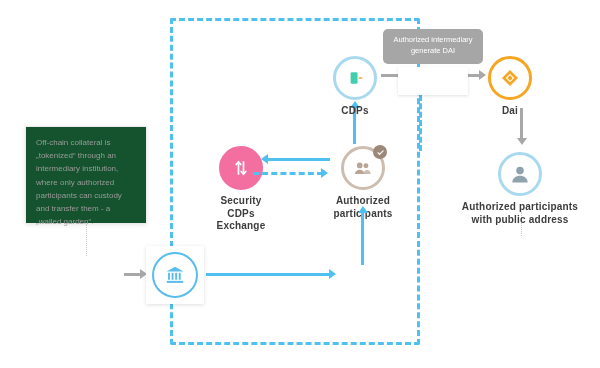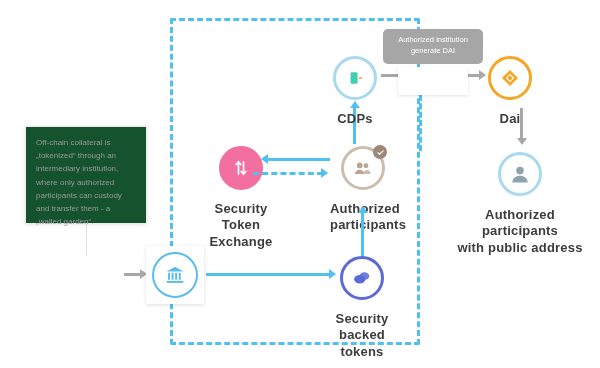--- a/index.html
+++ b/index.html
@@ -26,22 +26,22 @@
   .node{position:absolute;text-align:center;}
   .node .disc{
     width:44px;height:44px;border-radius:50%;
     background:#ffffff;
     margin:0 auto;
     position:relative;
     display:flex;align-items:center;justify-content:center;
     box-sizing:border-box;
   }
   .node .caption{
-    margin-top:11px;
-    font-size:13px;
+    margin-top:5px;
+    font-size:10px;
     font-weight:bold;
     color:#3c3c3c;
     line-height:1.25;
     letter-spacing:.2px;
     white-space:pre-line;
   }
 
   
   .ring-green{border:3px solid #76c893;}
   .ring-pink{border:3px solid #f36fa0;}
@@ -153,21 +153,21 @@
   <div class="ln blue-h" style="left:206px;top:273px;width:125px;"></div>
   <div class="head head-right" style="left:329px;top:269px;"></div>
 
   <div class="node" style="left:206px;top:146px;width:70px;">
     <div class="disc ring-pink" style="background:#f36fa0;">
       <svg class="ic" width="20" height="20" viewBox="0 0 24 24" aria-hidden="true">
         <path d="M9 4.5v15M9 4.5 6.2 7.8M9 4.5l2.8 3.3" fill="none" stroke="#ffffff" stroke-width="2" stroke-linecap="round" stroke-linejoin="round"></path>
         <path d="M15 19.5v-15M15 19.5l2.8-3.3M15 19.5l-2.8-3.3" fill="none" stroke="#ffffff" stroke-width="2" stroke-linecap="round" stroke-linejoin="round"></path>
       </svg>
     </div>
-    <div class="caption">Security Token
+    <div class="caption">Security CDPs
 Exchange</div>
   </div>
 
   <div class="ln blue-h" style="left:268px;top:158px;width:62px;"></div>
   <div class="head head-left" style="left:261px;top:154px;"></div>
 
   <div class="ln blue-h-dash" style="left:253px;top:172px;width:70px;"></div>
   <div class="head head-right" style="left:321px;top:168px;"></div>
 
   <div class="node" style="left:330px;top:146px;width:66px;">
@@ -187,46 +187,36 @@
     <div class="caption">Authorized
 participants</div>
   </div>
 
   <div class="ln blue-v" style="left:361px;top:213px;height:52px;"></div>
   <div class="head head-up" style="left:358px;top:206px;"></div>
 
   <div class="ln blue-v" style="left:353px;top:108px;height:36px;"></div>
   <div class="head head-up" style="left:350px;top:101px;"></div>
 
-  <div class="node" style="left:329px;top:256px;width:66px;">
-    <div class="disc ring-navy">
-      <svg class="ic" width="22" height="22" viewBox="0 0 24 24" aria-hidden="true">
-        <ellipse cx="14.6" cy="9.9" rx="5.4" ry="4.1" fill="#6f7fe0"></ellipse>
-        <ellipse cx="9.6" cy="13.4" rx="6.2" ry="4.6" fill="#5b6bd6"></ellipse>
-      </svg>
-    </div>
-    <div class="caption">Security backed
-tokens</div>
-  </div>
 
   <div class="node" style="left:331px;top:56px;width:48px;">
     <div class="disc ring-lightblue">
       <svg class="ic" width="22" height="22" viewBox="0 0 24 24" aria-hidden="true">
         <rect x="7.2" y="5.6" width="7.6" height="12.8" rx="1.6" fill="#3fcfae"></rect>
         <rect x="15.9" y="11.2" width="4.2" height="1.5" rx="0.7" fill="#f5a623"></rect>
       </svg>
     </div>
     <div class="caption">CDPs</div>
   </div>
 
   <div class="ln gray-h" style="left:381px;top:74px;width:100px;"></div>
   <div class="head head-right-gray" style="left:479px;top:70px;"></div>
 
   <div class="tooltip-card"></div>
-  <div class="tooltip">Authorized institution generate DAI</div>
+  <div class="tooltip">Authorized intermediary generate DAI</div>
 
   <div class="trunk" style="left:419px;top:95px;height:56px;"></div>
 
   <div class="node" style="left:488px;top:56px;width:44px;">
     <div class="disc ring-orange">
       <svg class="ic" width="22" height="22" viewBox="0 0 24 24" aria-hidden="true">
         <path d="M12 3.3 20.7 12 12 20.7 3.3 12 12 3.3z" fill="#f5a623"></path>
         <path d="M12 7.4 16.6 12 12 16.6 7.4 12 12 7.4z" fill="#ffffff"></path>
         <path d="M12 9.1 14.9 12 12 14.9 9.1 12 12 9.1z" fill="#f5a623"></path>
       </svg>

